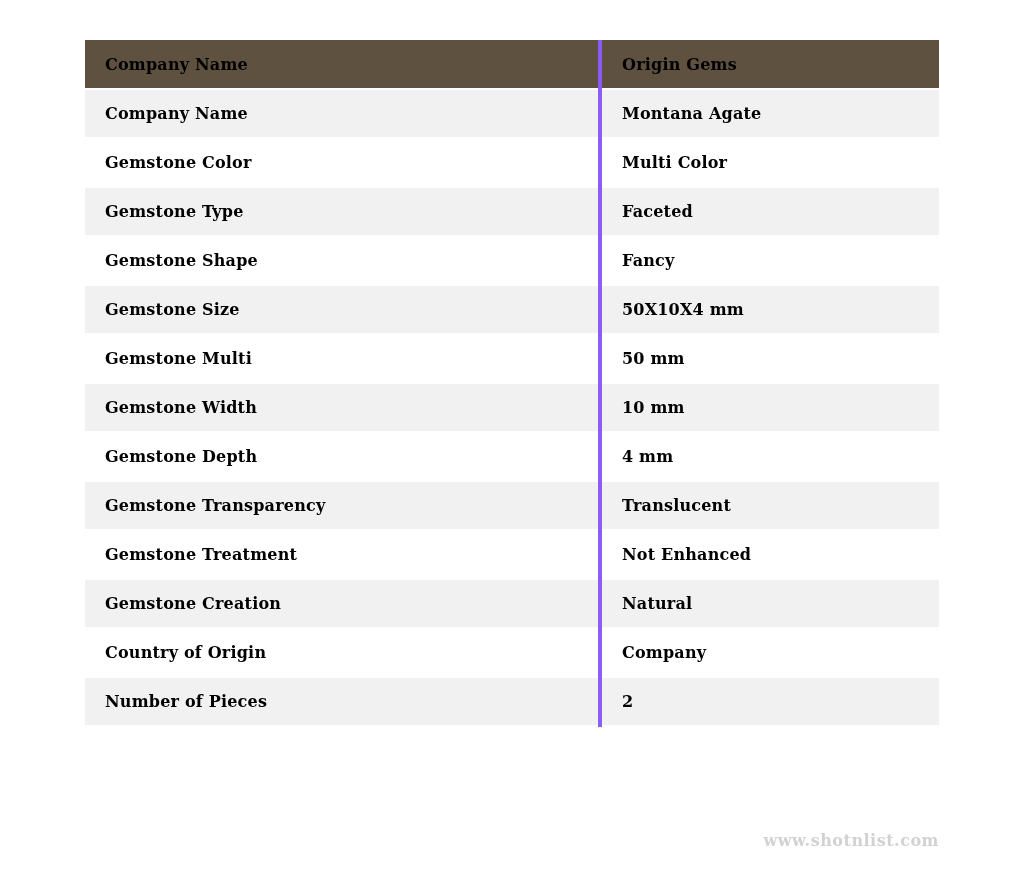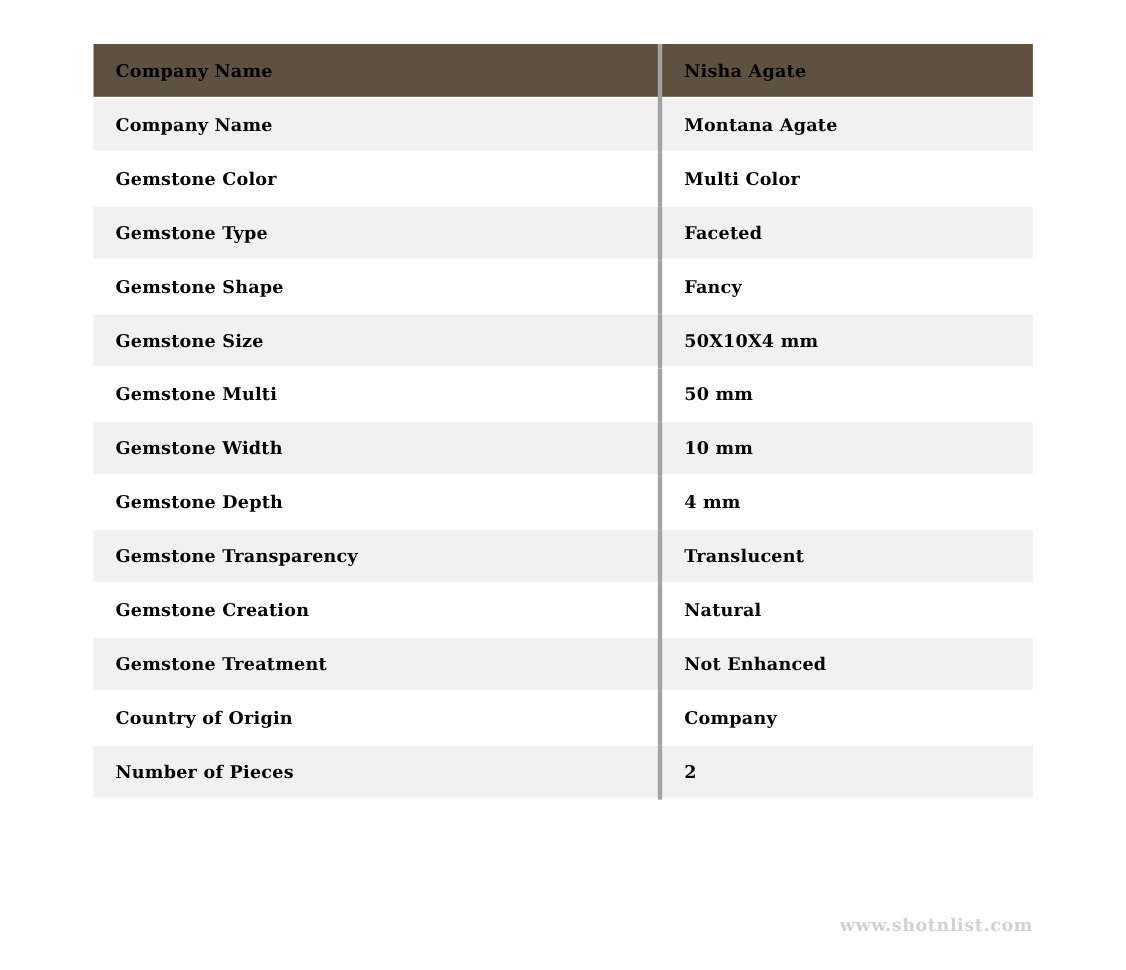--- a/index.html
+++ b/index.html
@@ -32,21 +32,21 @@
     vertical-align: middle;
     font-size: 16px;
     font-weight: bold;
     color: var(--text-color, #000000);
     border-bottom: 2px solid #ffffff;
     letter-spacing: 0.2px;
   }
   .spec-table col.label-col { width: 515px; }
   .spec-table th:first-child,
   .spec-table td:first-child {
-    border-right: 4px solid #a3a3a3;
+    border-right: 4px solid #8b5cf6;
   }
   .spec-table thead th {
     background: var(--header-bg, #5e5140);
   }
   .spec-table tbody tr:nth-child(odd) td {
     background: var(--row-alt-bg, #f1f1f1);
   }
   .spec-table tbody tr:nth-child(even) td {
     background: var(--row-bg, #ffffff);
   }
@@ -66,21 +66,21 @@
 <div class="page">
 
   <table class="spec-table">
     <colgroup>
       <col class="label-col">
       <col class="value-col">
     </colgroup>
     <thead>
       <tr>
         <th>Company Name</th>
-        <th>Nisha Agate</th>
+        <th>Origin Gems</th>
       </tr>
     </thead>
     <tbody>
       <tr>
         <td>Company Name</td>
         <td>Montana Agate</td>
       </tr>
       <tr>
         <td>Gemstone Color</td>
         <td>Multi Color</td>
@@ -107,26 +107,26 @@
       </tr>
       <tr>
         <td>Gemstone Depth</td>
         <td>4 mm</td>
       </tr>
       <tr>
         <td>Gemstone Transparency</td>
         <td>Translucent</td>
       </tr>
       <tr>
+        <td>Gemstone Treatment</td>
+        <td>Not Enhanced</td>
+      </tr>
+      <tr>
         <td>Gemstone Creation</td>
         <td>Natural</td>
-      </tr>
-      <tr>
-        <td>Gemstone Treatment</td>
-        <td>Not Enhanced</td>
       </tr>
       <tr>
         <td>Country of Origin</td>
         <td>Company</td>
       </tr>
       <tr>
         <td>Number of Pieces</td>
         <td>2</td>
       </tr>
     </tbody>

